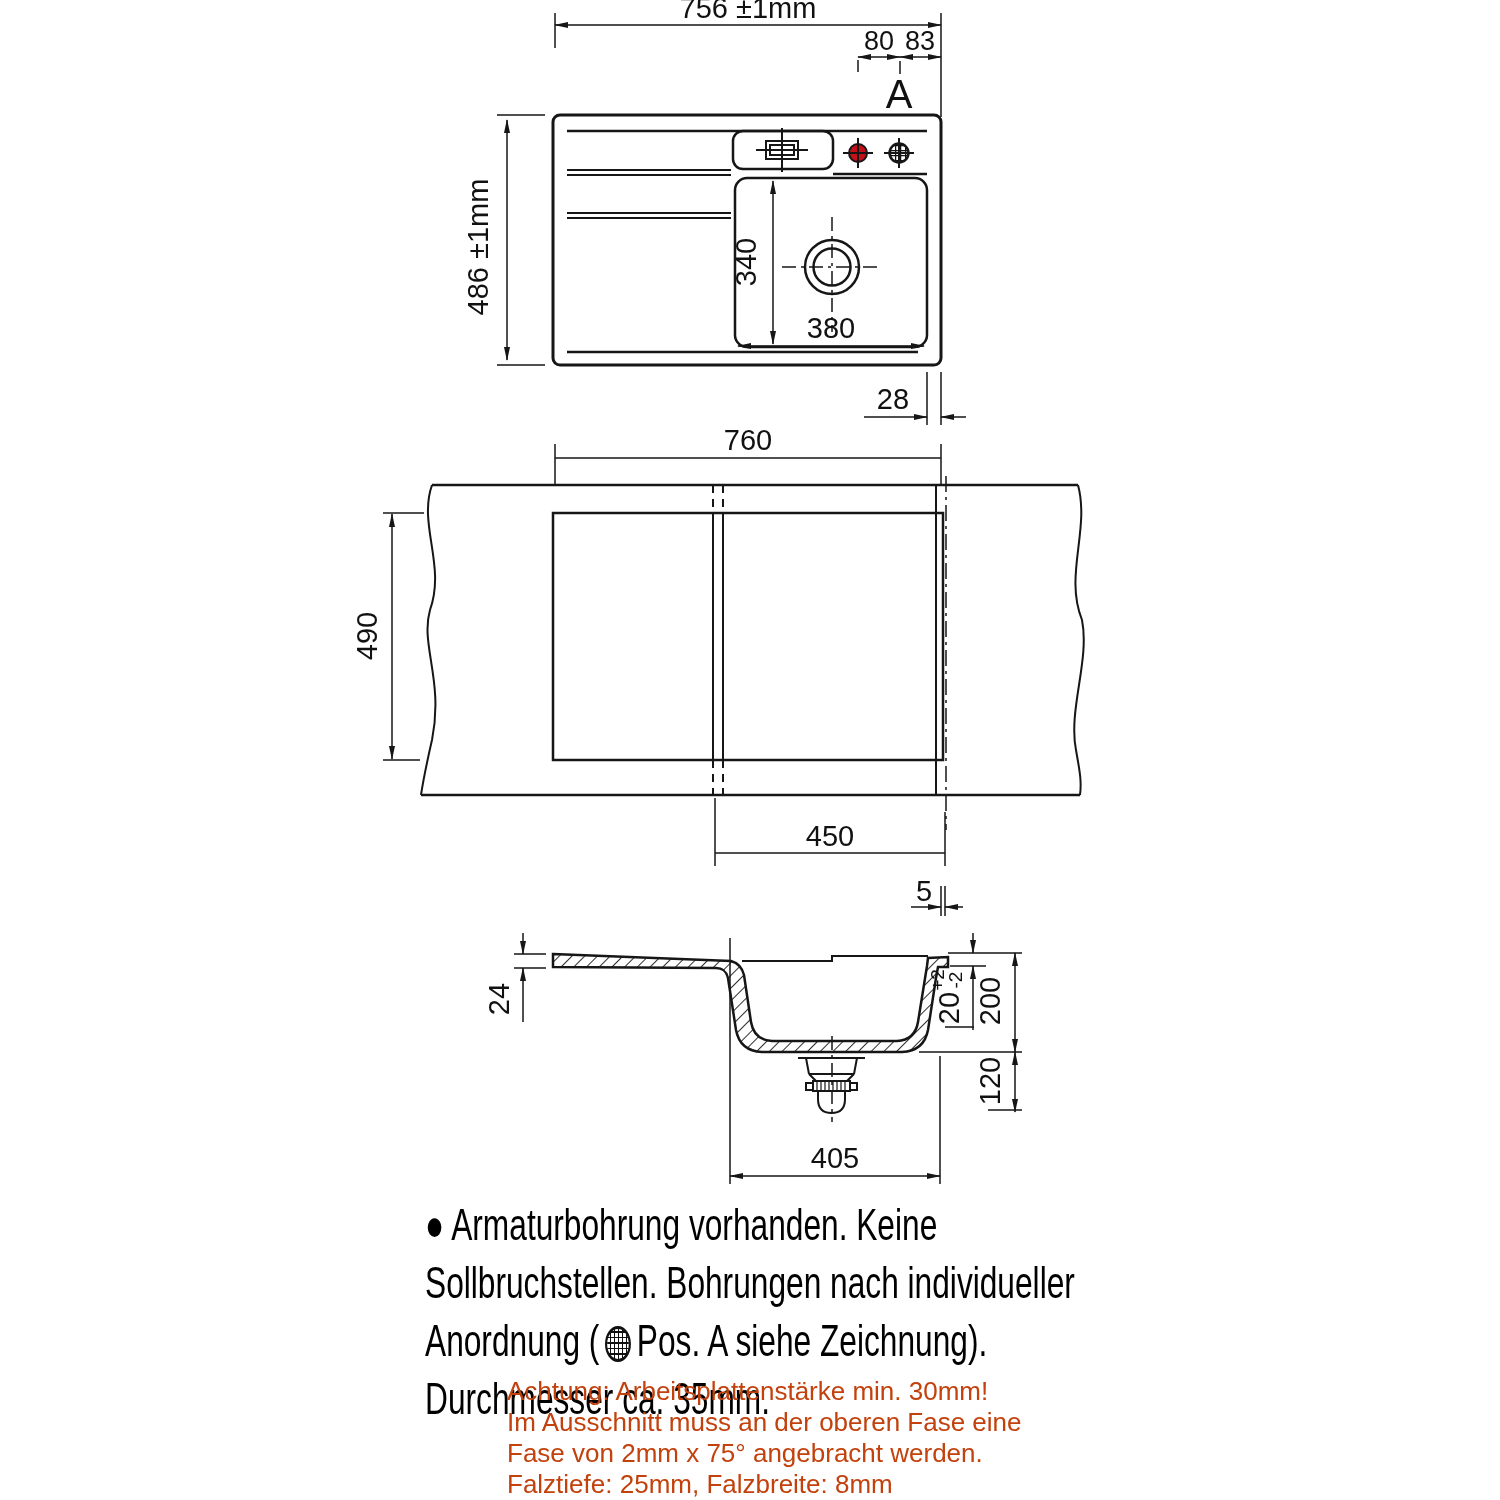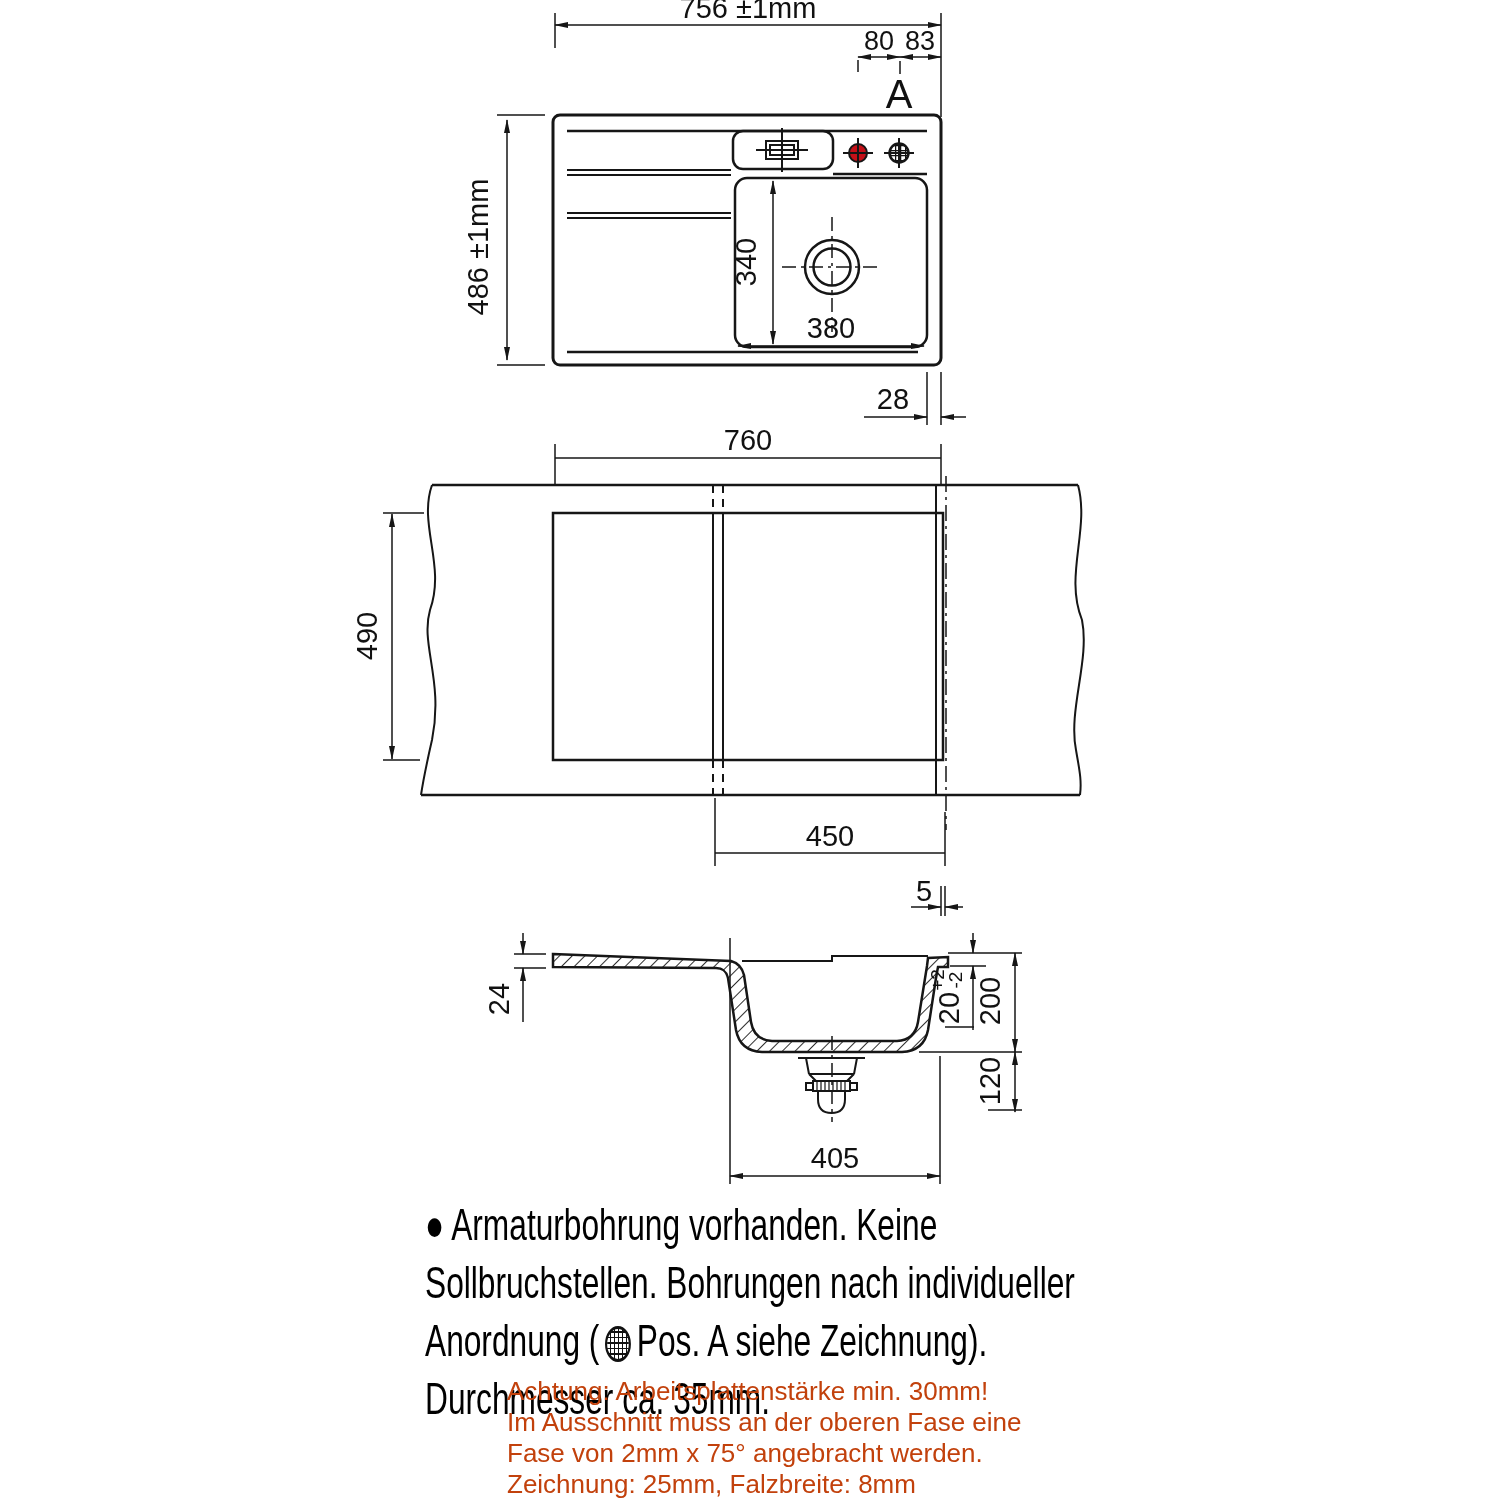--- a/index.html
+++ b/index.html
@@ -201,15 +201,15 @@
     <div class="nline">● Armaturbohrung vorhanden. Keine</div>
     <div class="nline">Sollbruchstellen. Bohrungen nach individueller</div>
     <div class="nline"><span>Anordnung (</span><span class="posa-icon"></span><span>Pos. A siehe Zeichnung).</span></div>
     <div class="nline">Durchmesser ca. 35mm.</div>
   </div>
 
   <div class="note2">
     <div>Achtung: Arbeitsplattenstärke min. 30mm!</div>
     <div>Im Ausschnitt muss an der oberen Fase eine</div>
     <div>Fase von 2mm x 75° angebracht werden.</div>
-    <div>Zeichnung: 25mm, Falzbreite: 8mm</div>
+    <div>Falztiefe: 25mm, Falzbreite: 8mm</div>
   </div>
 </div>
 
 </body></html>

